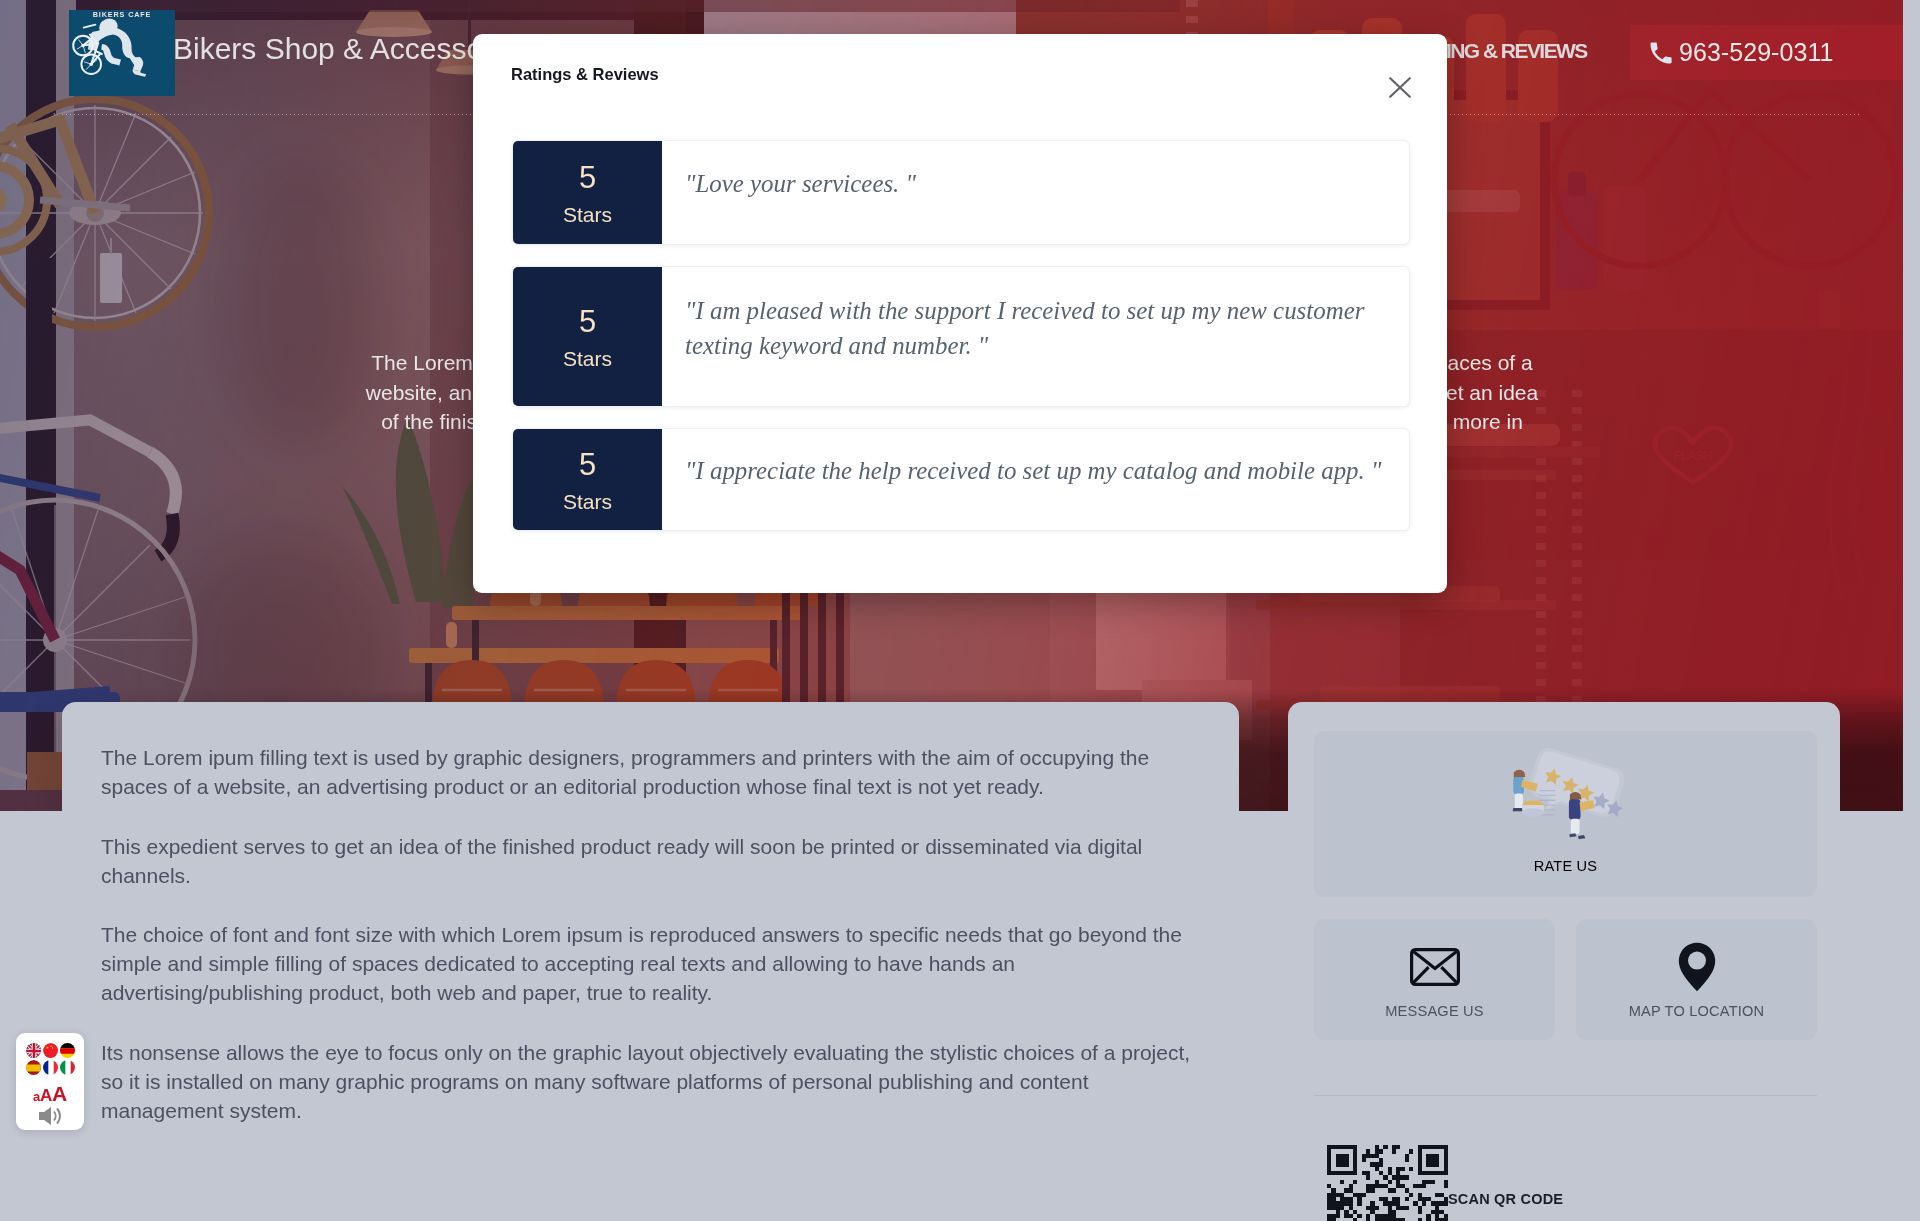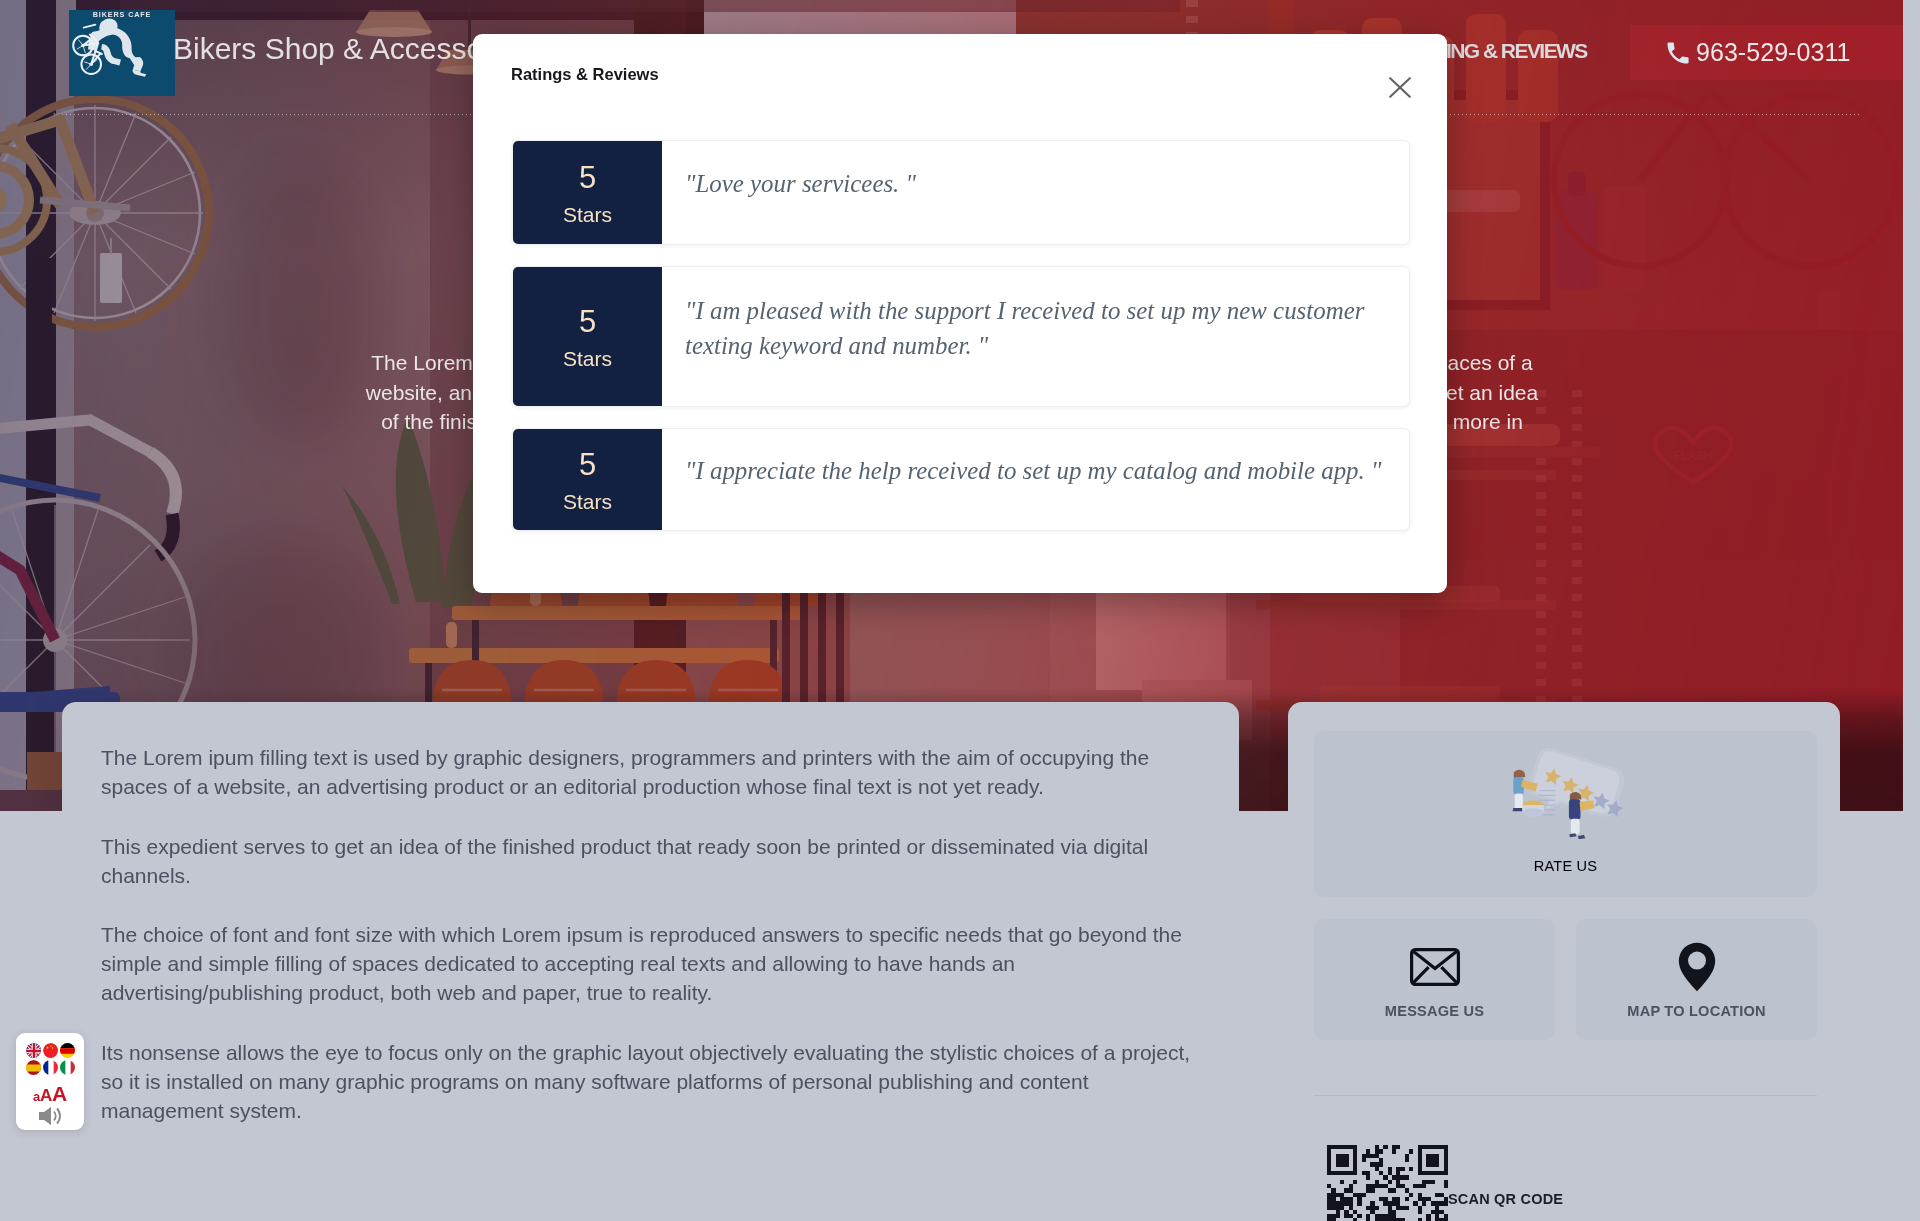--- a/index.html
+++ b/index.html
@@ -31,21 +31,21 @@
         display:flex;flex-direction:column;align-items:center;justify-content:flex-start;}
   #logo svg{position:absolute;left:2px;top:4px;}
   .logoword{position:relative;font-size:7.2px;font-weight:700;letter-spacing:.9px;
             color:#f0e4e6;margin-bottom:12px;}
   #title{position:absolute;left:173px;top:34px;font-size:30px;line-height:30px;color:#e3e0e2;}
   #dots{position:absolute;left:62px;top:114px;width:1798px;height:1px;
         background-image:repeating-linear-gradient(to right,rgba(255,255,255,.50) 0 1.4px,rgba(255,255,255,0) 1.4px 4.0px);}
   #navlinks{position:absolute;left:1409px;top:40px;font-size:21px;font-weight:700;
             line-height:21px;color:#dcd7da;letter-spacing:-1.55px;}
   #phonebtn{position:absolute;left:1630px;top:25px;width:290px;height:55px;background:rgba(220,40,56,.20);
-            display:flex;align-items:center;padding-left:34px;}
+            display:flex;align-items:center;padding-left:17px;}
   #phonebtn .num{font-size:25px;color:#f2e7e9;letter-spacing:.05px;margin-left:4px;}
   #heroText{position:absolute;left:362px;top:348px;width:1180px;text-align:center;
             font-size:21px;line-height:29.5px;color:#eae5e6;}
 
   
   #modal{position:absolute;left:473px;top:34px;width:974px;height:559px;background:#fff;
          border-radius:9px;box-shadow:0 10px 34px rgba(0,0,0,.30);}
   #modalTitle{position:absolute;left:511px;top:65px;font-size:16.5px;font-weight:700;color:#16181d;}
   #closeBtn{position:absolute;left:1383px;top:71px;width:34px;height:32px;
             display:flex;align-items:center;justify-content:center;cursor:pointer;}
@@ -63,21 +63,21 @@
   #leftpanel{position:absolute;left:62px;top:702px;width:1177px;height:560px;background:#c3c7d2;
              border-radius:14px;padding:41px 0 0 39px;}
   #leftpanel p{margin:0 0 30.5px 0;width:1095px;font-size:21px;line-height:29px;color:#4b5161;}
   #rightpanel{position:absolute;left:1288px;top:702px;width:552px;height:560px;background:#c3c7d2;
               border-radius:14px;padding:29px 23px 0 26px;}
   .tile{background:#bcc2ce;border-radius:10px;}
   #rateus{height:166px;position:relative;}
   #rateus .lbl{position:absolute;left:0;right:0;top:127px;text-align:center;font-size:14.6px;
                letter-spacing:.2px;color:#000000;}
   #rateus .ill{position:absolute;left:0;right:0;top:16px;text-align:center;}
-  .row2{display:flex;gap:21px;margin-top:22px;font-weight:bold;}
+  .row2{display:flex;gap:21px;margin-top:22px;}
   .row2 .tile{flex:1;height:121px;display:flex;flex-direction:column;align-items:center;
               justify-content:flex-start;padding-top:20px;}
   .row2 .ic{height:56px;display:flex;align-items:center;}
   .row2 .lbl{font-size:14.6px;letter-spacing:.2px;color:#4b5261;margin-top:8px;}
   #divider{height:1px;background:#b3b9c6;margin-top:55px;}
   #qrrow{display:flex;align-items:flex-start;margin-top:42px;height:0;}
   #qrbox{width:121px;height:121px;margin-left:13px;position:relative;top:7px;}
   #qrlabel{flex:1;text-align:left;font-size:14.5px;font-weight:700;letter-spacing:.2px;
            color:#1a1e27;margin-right:80px;position:relative;top:53px;}
 
@@ -499,21 +499,21 @@
   <div class="rcard" id="rc2" style="top:428px;height:103px;">
     <div class="rbadge">
       <div class="n">5</div>
       <div class="s">Stars</div>
     </div>
     <div class="rtext">"I appreciate the help received to set up my catalog and mobile app. "</div>
   </div>
 
   <div id="leftpanel">
     <p>The Lorem ipum filling text is used by graphic designers, programmers and printers with the aim of occupying the spaces of a website, an advertising product or an editorial production whose final text is not yet ready.</p>
-    <p>This expedient serves to get an idea of the finished product that ready soon be printed or disseminated via digital channels.</p>
+    <p>This expedient serves to get an idea of the finished product ready will soon be printed or disseminated via digital channels.</p>
     <p>The choice of font and font size with which Lorem ipsum is reproduced answers to specific needs that go beyond the simple and simple filling of spaces dedicated to accepting real texts and allowing to have hands an advertising/publishing product, both web and paper, true to reality.</p>
     <p>Its nonsense allows the eye to focus only on the graphic layout objectively evaluating the stylistic choices of a project, so it is installed on many graphic programs on many software platforms of personal publishing and content management system.</p>
   </div>
 
   <div id="rightpanel">
     <div class="tile" id="rateus">
       <div class="ill">
         <svg width="120" height="92" viewBox="0 0 124 95" opacity=".85">
 
           <g transform="rotate(17 70 40)" opacity=".5">

